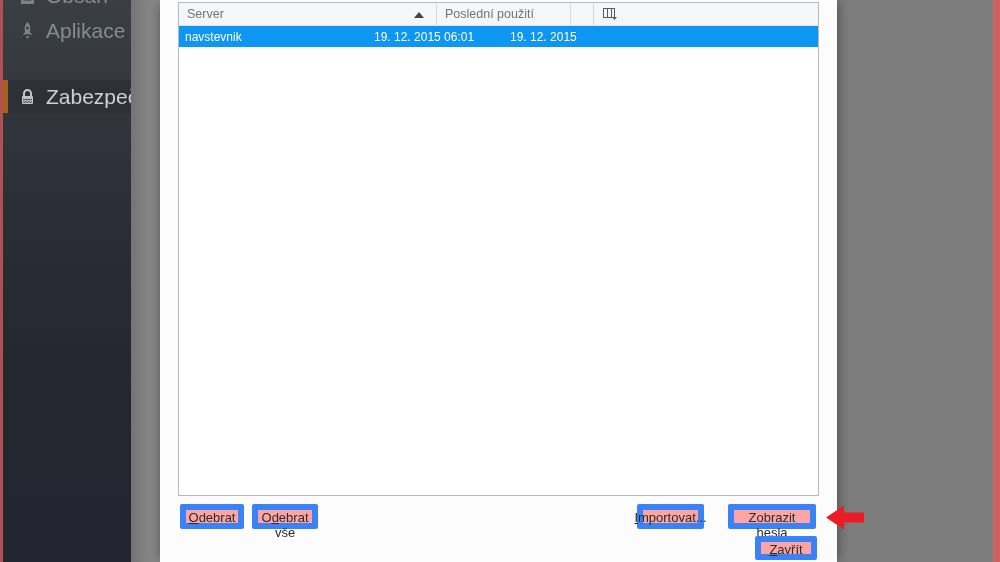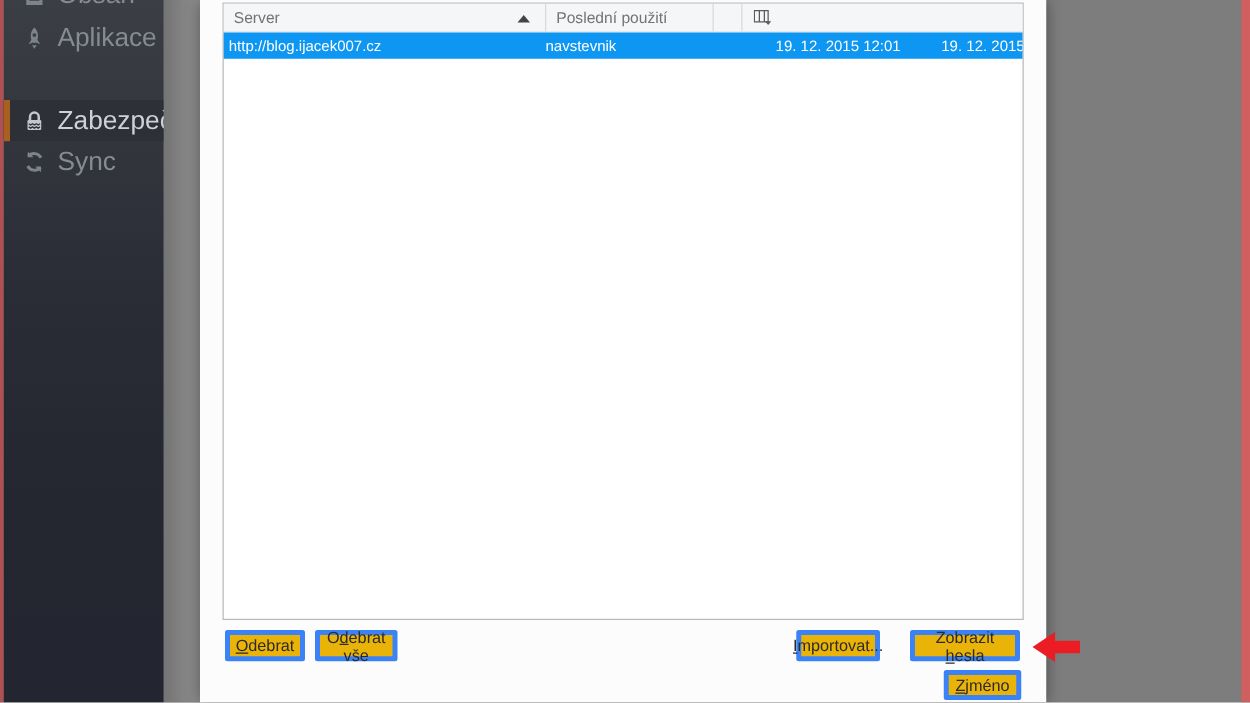--- a/index.html
+++ b/index.html
@@ -45,22 +45,22 @@
                 border-bottom:6px solid #444; }
   .picker svg { display:block; }
 
   .trow { position:absolute; left:0; top:23px; width:639px; height:21px; background:#0d96f2;
           display:flex; align-items:center; color:#ffffff; font-size:12px; cursor:pointer; }
   .td.c1 { width:258px; padding-left:4px; } .td.c2 { width:193px; padding-left:6px; }
   .td.c3 { width:134px; padding-left:2px; } .td.c4 { padding-left:4px; white-space:nowrap; }
   .td { overflow:hidden; white-space:nowrap; }
 
   
-  .btn { position:absolute; height:25px; background:#eab308; border:4px solid #3b82f6; border-radius:2px;
-         font-size:13px; color:#2b2b2b; display:flex; align-items:center; justify-content:center;
+  .btn { position:absolute; height:25px; background:#fca5a5; border:6px solid #3b82f6; border-radius:2px;
+         font-size:13px; color:#2b2b2b; display:flex; align-items:flex-start; justify-content:center;
          font-family:"Liberation Sans", sans-serif; cursor:pointer; padding:0 10px; }
   .btn .ak { text-decoration:underline; }
   .btn-remove     { left:20px;  top:504px; width:64px; }
   .btn-remove-all { left:92px;  top:504px; width:66px; }
   .btn-import     { left:477px; top:504px; width:67px; }
   .btn-show       { left:568px; top:504px; width:88px; }
   .btn-close      { left:595px; top:536px; width:62px; height:24px; }
 
   
   .arrow { position:absolute; left:826px; top:504px; width:38px; height:27px; }
@@ -102,31 +102,20 @@
       <span class="icn">
         <svg viewBox="0 0 19 19">
             <path fill="none" stroke="currentColor" stroke-width="2" d="M6 9V6.5a3.5 3.5 0 0 1 7 0V9"></path>
             <rect x="4" y="9" width="11" height="8" rx="1" fill="currentColor"></rect>
             <path fill="none" stroke="#2d3037" stroke-width="1" d="M5 12l1.5 1 1.5-1 1.5 1 1.5-1 1.5 1 1.5-1M5 14.5l1.5 1 1.5-1 1.5 1 1.5-1 1.5 1 1.5-1"></path>
           </svg>
       </span>
       <span>Zabezpečení</span>
     </div>
 
-    <div class="side-item" style="top:113px">
-      <span class="icn">
-        <svg viewBox="0 0 19 19">
-            <path fill="none" stroke="currentColor" stroke-width="2.4" d="M14.8 6.2A6.2 6.2 0 0 0 4.6 5"></path>
-            <path fill="currentColor" d="M4.2 1.2v4.6h4.6z"></path>
-            <path fill="none" stroke="currentColor" stroke-width="2.4" d="M4.2 12.8A6.2 6.2 0 0 0 14.4 14"></path>
-            <path fill="currentColor" d="M14.8 17.8v-4.6h-4.6z"></path>
-          </svg>
-      </span>
-      <span>Sync</span>
-    </div>
 
   </div>
 
   <div class="strip"></div>
 
   <div class="dialog">
 
     <div class="tbl">
       <div class="thead">
         <div class="th c1">
@@ -143,23 +132,22 @@
                 <rect x="0.5" y="0.5" width="11" height="9" fill="none" stroke="#5a5a5a"></rect>
                 <line x1="4.5" y1="0.5" x2="4.5" y2="9.5" stroke="#5a5a5a"></line>
                 <line x1="8.5" y1="0.5" x2="8.5" y2="9.5" stroke="#5a5a5a"></line>
                 <path d="M9 9l5 0-2.5 3z" fill="#5a5a5a"></path>
               </svg>
           </span>
         </div>
       </div>
 
       <div class="trow">
-        <div class="td c1">http://blog.ijacek007.cz</div>
         <div class="td c2">navstevnik</div>
-        <div class="td c3">19. 12. 2015 12:01</div>
+        <div class="td c3">19. 12. 2015 06:01</div>
         <div class="td c4">19. 12. 2015</div>
       </div>
     </div>
 
     <button class="btn btn-remove">
       <span><span></span><span class="ak">O</span><span>debrat</span></span>
     </button>
 
     <button class="btn btn-remove-all">
       <span><span>O</span><span class="ak">d</span><span>ebrat vše</span></span>
@@ -167,21 +155,21 @@
 
     <button class="btn btn-import">
       <span><span></span><span class="ak">I</span><span>mportovat...</span></span>
     </button>
 
     <button class="btn btn-show">
       <span><span>Zobrazit </span><span class="ak">h</span><span>esla</span></span>
     </button>
 
     <button class="btn btn-close">
-      <span><span></span><span class="ak">Z</span><span>jméno</span></span>
+      <span><span></span><span class="ak">Z</span><span>avřít</span></span>
     </button>
   </div>
 
   <div class="arrow">
     <svg viewBox="0 0 38 27">
         <polygon points="0,13.5 18,1.5 18,8.5 38,8.5 38,18.5 18,18.5 18,25.5" fill="#ec1c24"></polygon>
       </svg>
   </div>
 
   <div class="edge right"></div>

